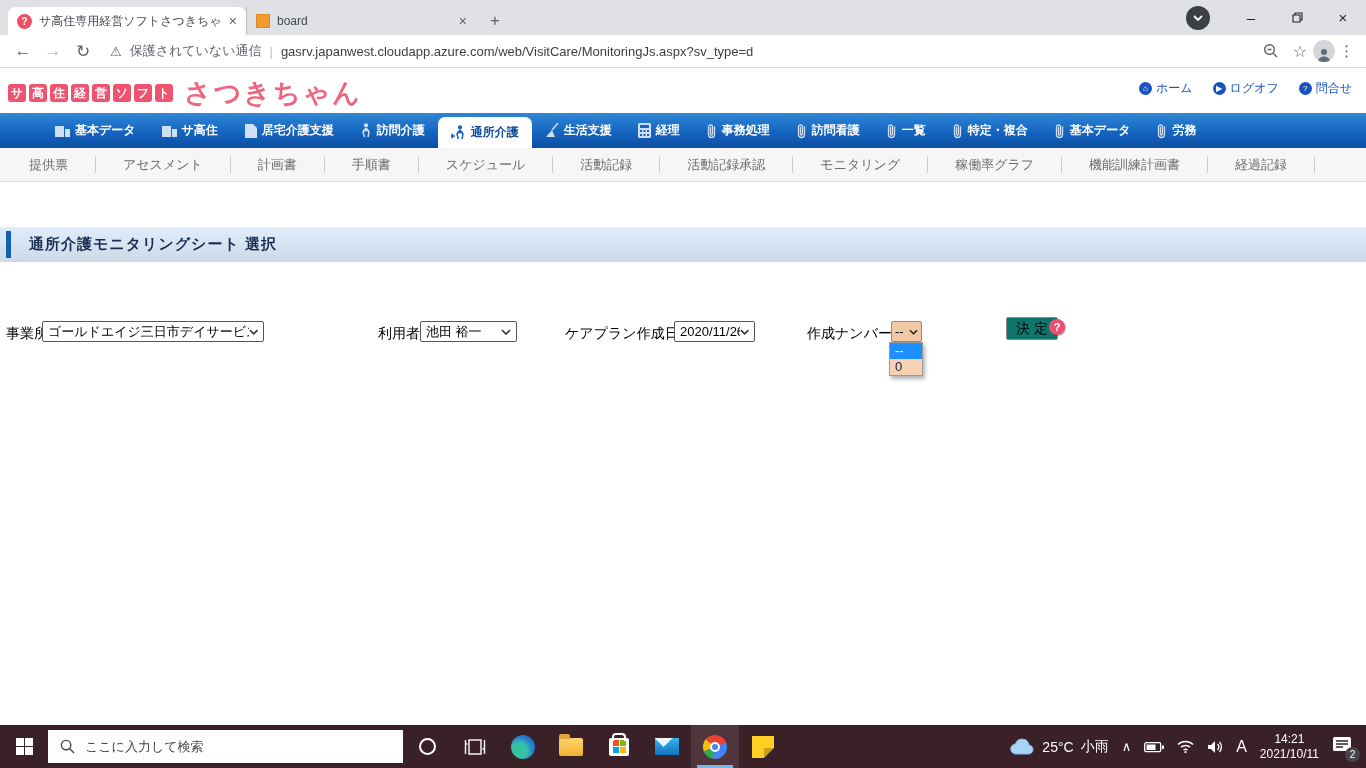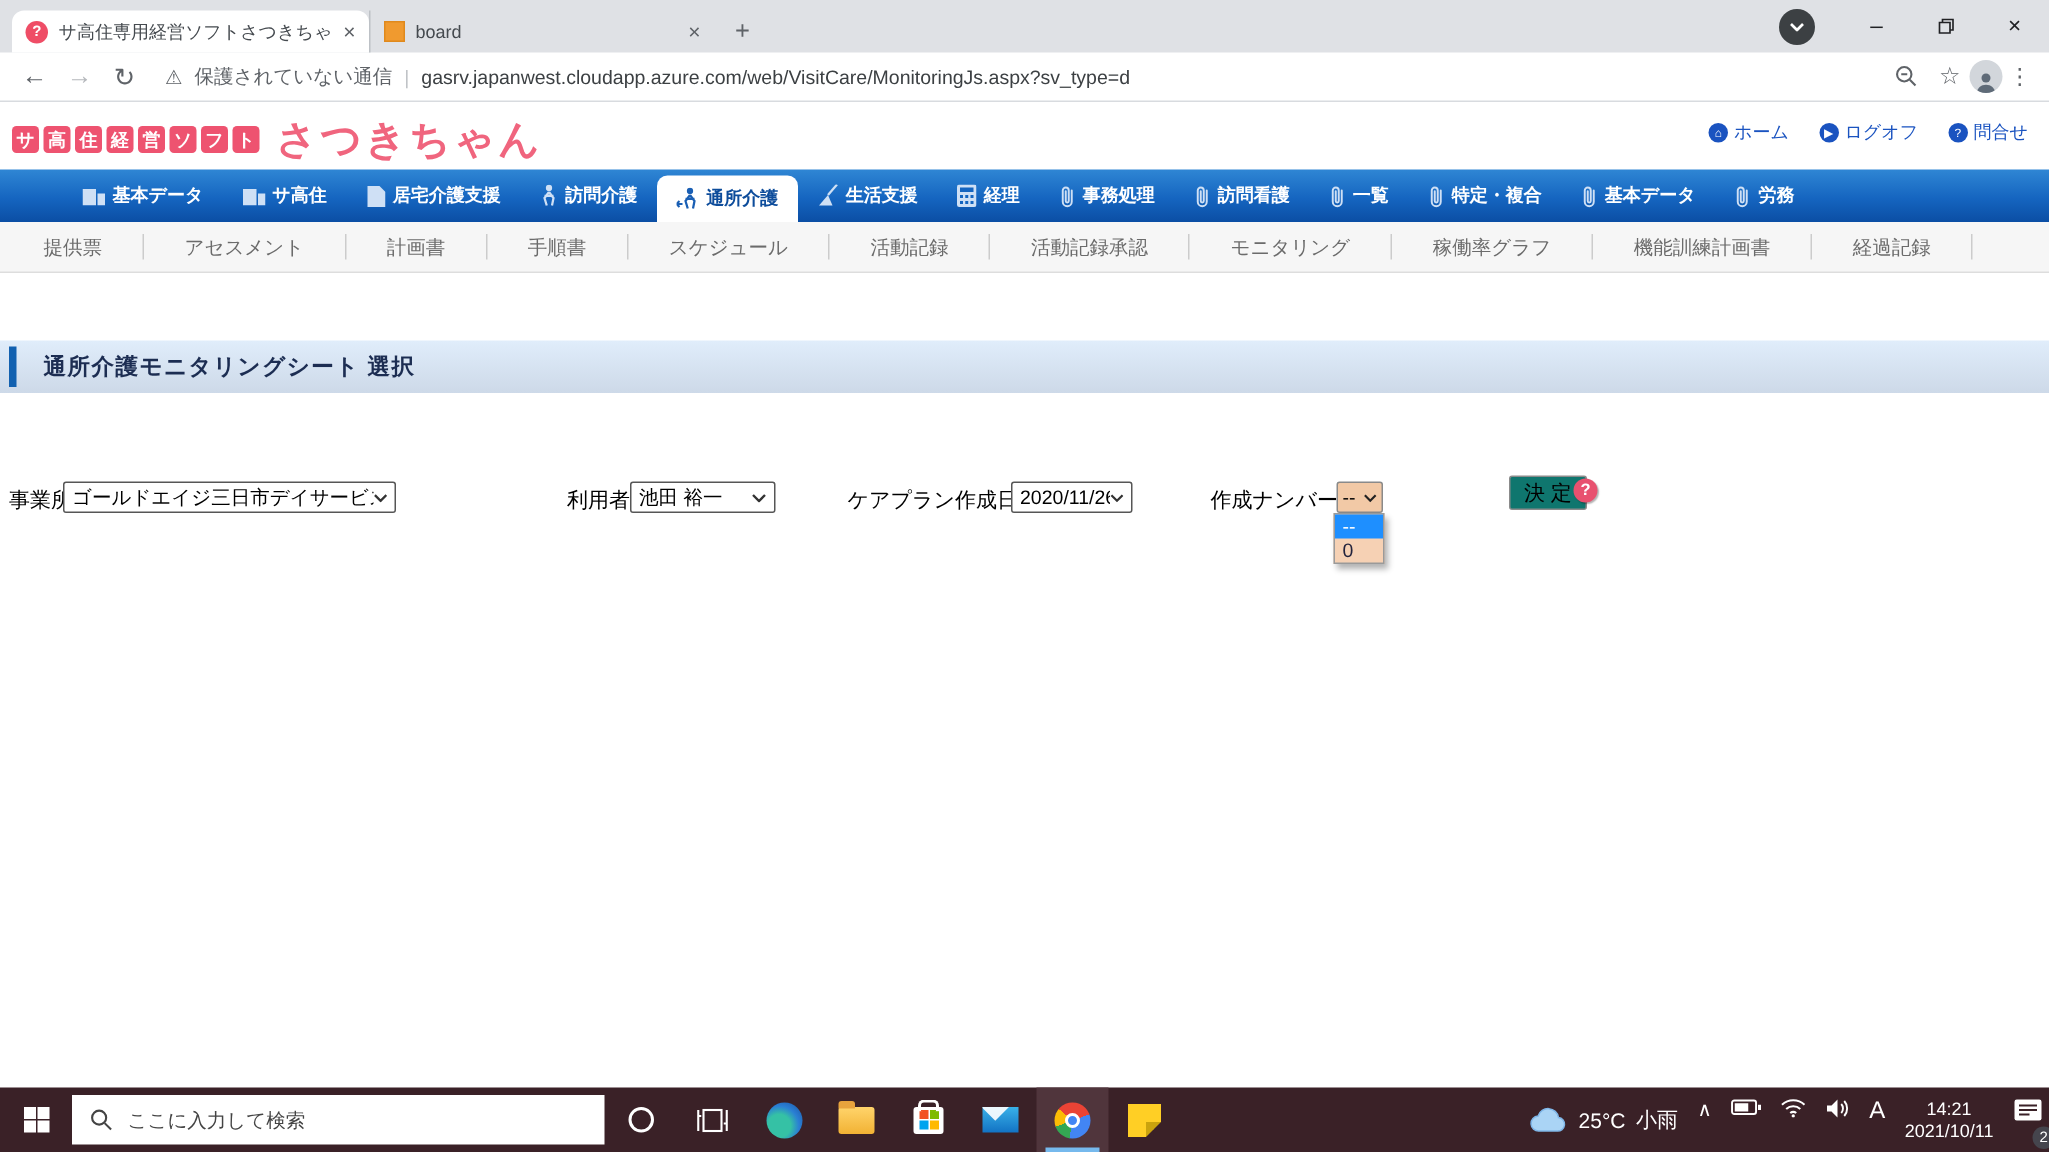--- a/index.html
+++ b/index.html
@@ -116,21 +116,21 @@
   .mail-ico { width:24px; height:17px; background:linear-gradient(180deg,#39b1e8,#1273c4); position:relative; overflow:hidden; }
   .mail-ico::before { content:""; position:absolute; top:-9px; left:1px; width:15px; height:15px;
                       background:#fff; opacity:.9; transform:rotate(45deg); }
   .chrome-ico { width:24px; height:24px; border-radius:50%;
                 background:conic-gradient(from -50deg,#ea4335 0 120deg,#4285f4 0 240deg,#34a853 0 300deg,#fbbc05 0 360deg);
                 display:flex; align-items:center; justify-content:center; }
   .chrome-ico i { width:10px; height:10px; background:#4285f4; border:2px solid #fff; border-radius:50%; }
   .sticky-ico { width:22px; height:22px; background:#ffcf25; position:relative; }
   .sticky-ico::after { content:""; position:absolute; right:0; bottom:0; border:5px solid #3a2127;
                        border-top-color:#caa30e; border-left-color:#caa30e; }
-  .tray { margin-left:auto; display:flex; gap:13px; }
+  .tray { margin-left:auto; display:flex; align-items:center; gap:13px; padding-right:10px; }
   .weather { display:flex; align-items:center; gap:7px; font-size:14px; }
   .tray-glyph { font-size:13px; color:#fff; }
   .ime { font-size:16px; }
   .clock { text-align:center; font-size:12px; line-height:1.25; }
   .notif { position:relative; padding-right:4px; }
   .notif-badge { position:absolute; right:-4px; bottom:-4px; width:15px; height:15px; border-radius:50%;
                  background:#45454d; color:#fff; font-size:10px; display:flex; align-items:center; justify-content:center; }
 </style>
 </head>
 <body>

